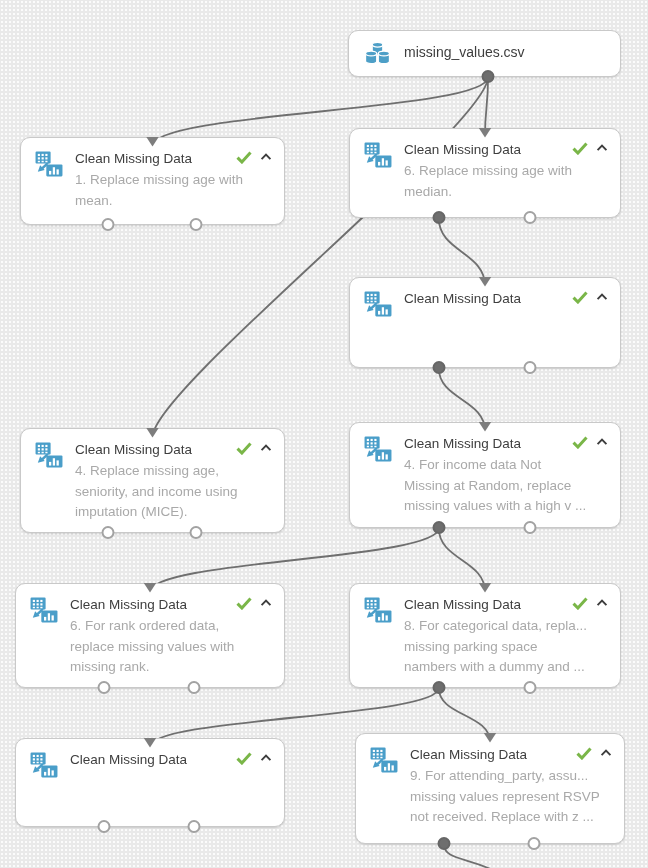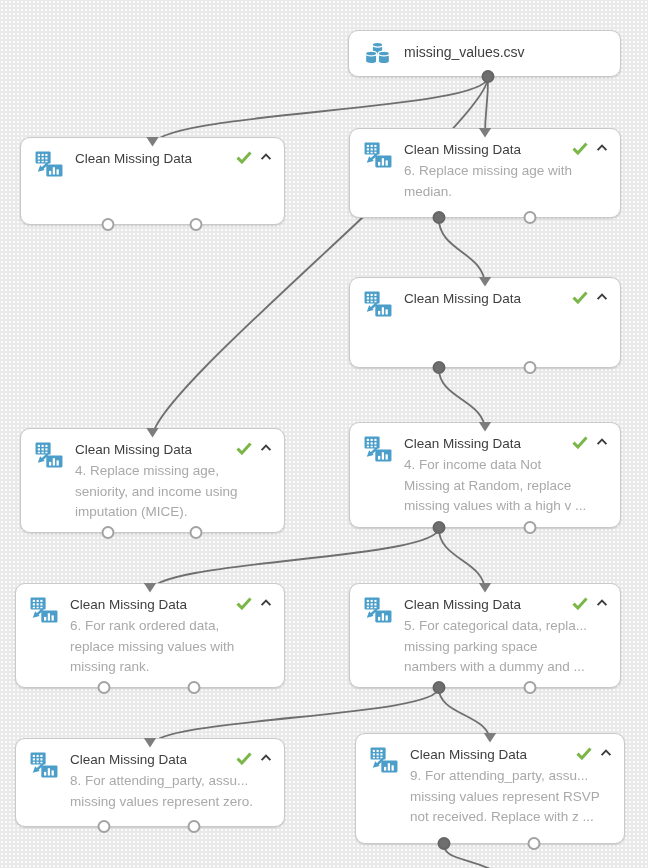--- a/index.html
+++ b/index.html
@@ -132,20 +132,22 @@
             <svg width="16" height="13" viewBox="0 0 16 13">
               <path d="M1.5 6.6 L5.9 11 L14.5 1.4" stroke="#7ab648" stroke-width="3" fill="none"></path>
             </svg>
           </span>
           <span class="collapse">
             <svg width="12" height="8" viewBox="0 0 12 8">
               <path d="M1.6 6.2 L6 1.7 L10.4 6.2" stroke="#3d3d3d" stroke-width="1.9" fill="none"></path>
             </svg>
           </span>
         </div>
+        <div class="subtitle">1. Replace missing age with
+mean.</div>
       </div>
     </div>
     <span class="port port-left"></span>
     <span class="port port-right"></span>
   </div>
     <div class="node module" style="left: 349px; top: 128px; width: 272px; height: 90px;">
     <div class="node-body">
       <span class="icon module-icon">
         <svg width="28" height="26" viewBox="0 0 26 24">
           <g fill="#4a9ec9">
@@ -413,21 +415,21 @@
             <svg width="16" height="13" viewBox="0 0 16 13">
               <path d="M1.5 6.6 L5.9 11 L14.5 1.4" stroke="#7ab648" stroke-width="3" fill="none"></path>
             </svg>
           </span>
           <span class="collapse">
             <svg width="12" height="8" viewBox="0 0 12 8">
               <path d="M1.6 6.2 L6 1.7 L10.4 6.2" stroke="#3d3d3d" stroke-width="1.9" fill="none"></path>
             </svg>
           </span>
         </div>
-        <div class="subtitle">5. For categorical data, repla...
+        <div class="subtitle">8. For categorical data, repla...
 missing parking space
 nambers with a dummy and  ...</div>
       </div>
     </div>
     <span class="port port-left filled"></span>
     <span class="port port-right"></span>
   </div>
     <div class="node module" style="left: 15px; top: 738px; width: 270px; height: 89px;">
     <div class="node-body">
       <span class="icon module-icon">
@@ -461,22 +463,20 @@
             <svg width="16" height="13" viewBox="0 0 16 13">
               <path d="M1.5 6.6 L5.9 11 L14.5 1.4" stroke="#7ab648" stroke-width="3" fill="none"></path>
             </svg>
           </span>
           <span class="collapse">
             <svg width="12" height="8" viewBox="0 0 12 8">
               <path d="M1.6 6.2 L6 1.7 L10.4 6.2" stroke="#3d3d3d" stroke-width="1.9" fill="none"></path>
             </svg>
           </span>
         </div>
-        <div class="subtitle">8. For attending_party, assu...
-missing values represent zero.</div>
       </div>
     </div>
     <span class="port port-left"></span>
     <span class="port port-right"></span>
   </div>
     <div class="node module" style="left: 355px; top: 733px; width: 270px; height: 111px;">
     <div class="node-body">
       <span class="icon module-icon">
         <svg width="28" height="26" viewBox="0 0 26 24">
           <g fill="#4a9ec9">

